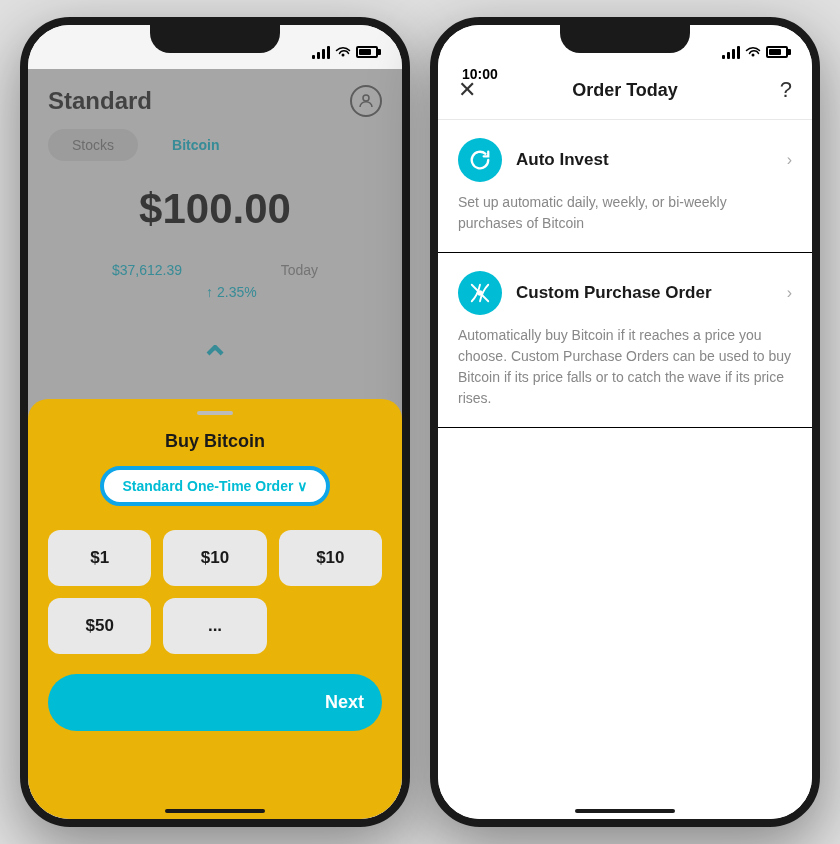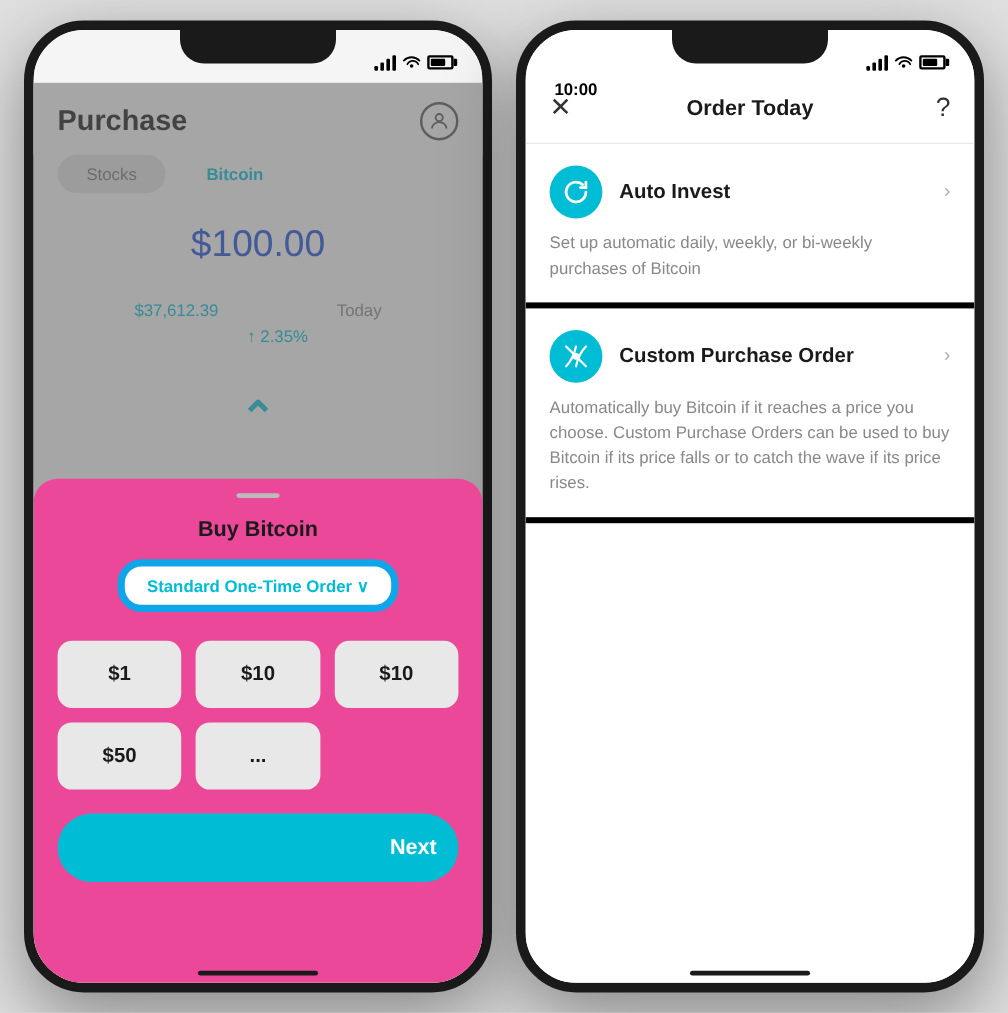--- a/index.html
+++ b/index.html
@@ -151,23 +151,23 @@
       font-weight: 600;
     }
 
     
     .price-section {
       text-align: center;
       padding: 8px 20px 20px;
     }
 
     .price-main {
-      font-size: 31px;
-      font-weight: 400;
-      color: #1d4ed8;
+      font-size: 42px;
+      font-weight: 700;
+      color: #000000;
     }
 
     .price-sub {
       display: flex;
       justify-content: center;
       gap: 24px;
       align-items: center;
       margin-top: 6px;
       font-size: 14px;
     }
@@ -201,21 +201,21 @@
       background: rgba(100,100,100,0.55);
       z-index: 5;
     }
 
     
     .bottom-sheet {
       position: absolute;
       bottom: 0;
       left: 0;
       right: 0;
-      background: #ec4899;
+      background: #eab308;
       border-radius: 20px 20px 0 0;
       z-index: 10;
       padding: 12px 20px 30px;
       height: 420px;
     }
 
     .sheet-handle {
       width: 36px;
       height: 4px;
       background: #bbb;
@@ -230,21 +230,21 @@
       color: #1a1a1a;
       margin-bottom: 14px;
     }
 
     .order-type-btn {
       display: flex;
       align-items: center;
       justify-content: center;
       gap: 6px;
       background: #fff;
-      border: 6px solid #0ea5e9;
+      border: 4px solid #0ea5e9;
       border-radius: 20px;
       padding: 8px 18px;
       margin: 0 auto 24px;
       width: fit-content;
       color: #00bcd4;
       font-size: 14px;
       font-weight: 600;
       cursor: pointer;
     }
 
@@ -327,21 +327,21 @@
       color: #333;
       font-weight: 300;
       cursor: pointer;
       width: 32px;
       text-align: right;
     }
 
     
     .order-option {
       padding: 18px 20px;
-      border-bottom: 5px solid #000000;
+      border-bottom: 1px solid #000000;
     }
 
     .order-option-main {
       display: flex;
       align-items: center;
       justify-content: space-between;
       margin-bottom: 10px;
     }
 
     .option-left {
@@ -419,21 +419,21 @@
       </svg>
       <div class="battery">
         <div class="battery-fill"></div>
       </div>
     </div>
   </div>
 
   <div class="phone-content">
 
     <div class="investing-header">
-      <span class="investing-title">Purchase</span>
+      <span class="investing-title">Standard</span>
       <div class="profile-icon">
         <svg width="18" height="18" viewBox="0 0 24 24" fill="none" stroke="#555" stroke-width="2">
           <circle cx="12" cy="8" r="4"></circle>
           <path d="M4 20c0-4 3.6-7 8-7s8 3 8 7"></path>
         </svg>
       </div>
     </div>
 
     <div class="tabs-row">
       <div class="tab tab-inactive">Stocks</div>

